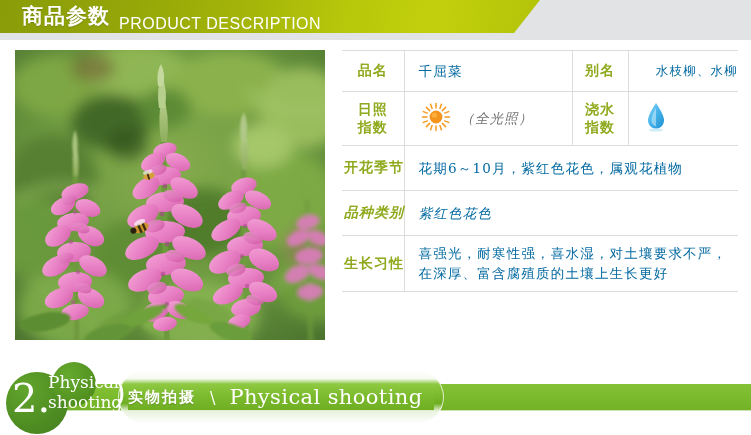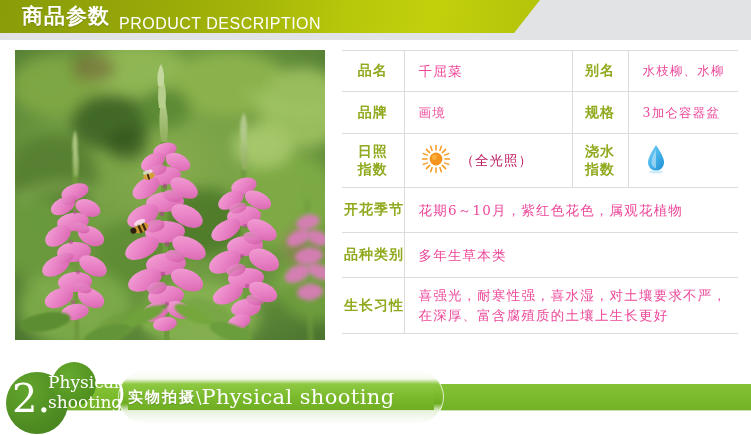--- a/index.html
+++ b/index.html
@@ -120,48 +120,49 @@
     font-family: "DejaVu Sans", "Liberation Sans", sans-serif;
     font-size: 14px;
     font-weight: bold;
     text-align: center;
     line-height: 1.25;
     letter-spacing: 1px;
     padding: 6px 2px;
     white-space: nowrap;
   }
   .val {
-    color: #ec4899;
+    color: #0369a1;
     font-family: "DejaVu Serif", "Liberation Serif", serif;
     font-size: 13.5px;
     line-height: 1.55;
     text-align: left;
     padding: 7px 0 7px 14px;
     letter-spacing: 1.2px;
   }
-  .val-small { font-size: 12.5px; }
+  .val-small { font-size: 12.5px; text-align: right; }
 
   .r1 { height: 41px; }
   .r2 { height: 42px; }
   .r3 { height: 54px; }
   .r4 { height: 45px; }
-  .r5 { height: 45px; }
+  .r5 { height: 45px; font-style: italic; }
   .r6 { height: 55px; }
 
   .sun-cell {
     display: flex;
     align-items: center;
     gap: 10px;
     padding-left: 16px;
   }
   .sun-label {
     font-family: "DejaVu Serif", "Liberation Serif", serif;
     font-size: 13.5px;
-    color: #be185d;
+    color: #737373;
     letter-spacing: 1px;
+    font-style: italic;
   }
   .drop-cell { padding-left: 16px; display: flex; align-items: center; }
 
   
   .bottom {
     position: absolute;
     left: 0; top: 358px;
     width: 751px; height: 77px;
   }
   .bar-green {
@@ -194,20 +195,21 @@
     left: 128px; top: 26px;
     width: 306px; height: 26px;
     background: linear-gradient(180deg, #8ec942 0%, #7cbb2e 45%, #6fae22 100%);
   }
   .pill-text {
     position: absolute;
     left: 128px; top: 24px;
     height: 30px;
     display: flex;
     align-items: center;
+    gap: 14px;
     color: #ffffff;
     white-space: nowrap;
     z-index: 5;
   }
   .pill-cn {
     font-family: "DejaVu Sans", "Liberation Sans", sans-serif;
     font-size: 15px; font-weight: bold;
     letter-spacing: 2px;
     text-shadow: 0 1px 1px rgba(0,0,0,.2);
   }
@@ -510,34 +512,20 @@
             <div class="val">千屈菜</div>
           </td>
         <td style="width:56px">
             <div class="lbl">别名</div>
           </td>
         <td style="width:110px">
             <div class="val val-small">水枝柳、水柳</div>
           </td>
       </tr>
 
-      <tr class="r2">
-        <td>
-            <div class="lbl">品牌</div>
-          </td>
-        <td>
-            <div class="val val-small">画境</div>
-          </td>
-        <td>
-            <div class="lbl">规格</div>
-          </td>
-        <td>
-            <div class="val val-small">3加仑容器盆</div>
-          </td>
-      </tr>
 
       <tr class="r3">
         <td>
           <div class="lbl">
             <span>日照</span><br>
             <span>指数</span>
           </div>
         </td>
         <td>
           <div class="sun-cell">
@@ -601,21 +589,21 @@
         <td colspan="3">
             <div class="val">花期6～10月，紫红色花色，属观花植物</div>
           </td>
       </tr>
 
       <tr class="r5">
         <td>
             <div class="lbl">品种类别</div>
           </td>
         <td colspan="3">
-            <div class="val">多年生草本类</div>
+            <div class="val">紫红色花色</div>
           </td>
       </tr>
 
       <tr class="r6">
         <td>
             <div class="lbl">生长习性</div>
           </td>
         <td colspan="3">
             <div class="val" style="line-height:1.5">喜强光，耐寒性强，喜水湿，对土壤要求不严，在深厚、富含腐殖质的土壤上生长更好</div>
           </td>

